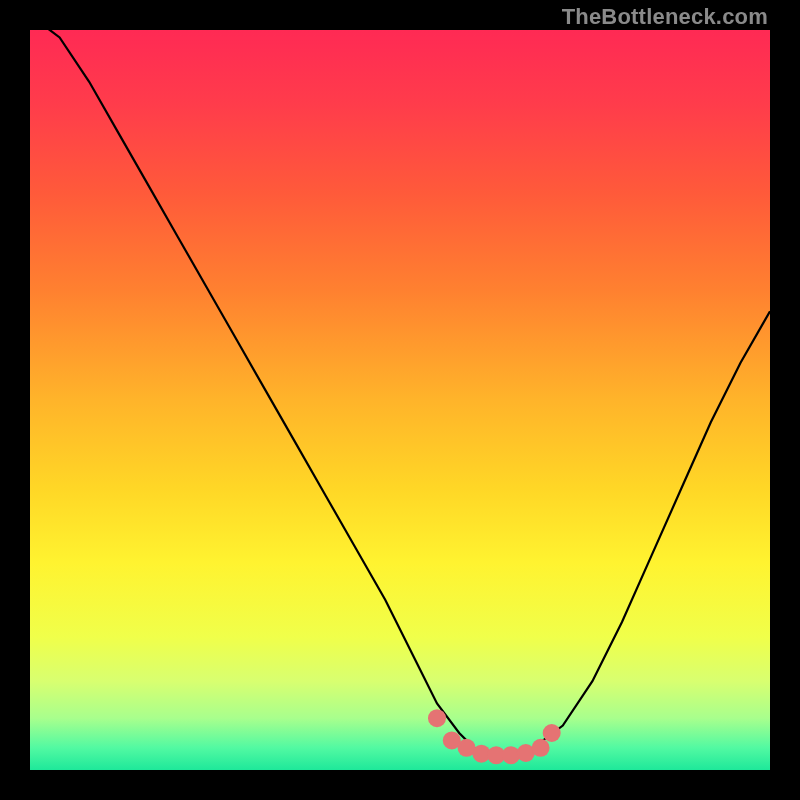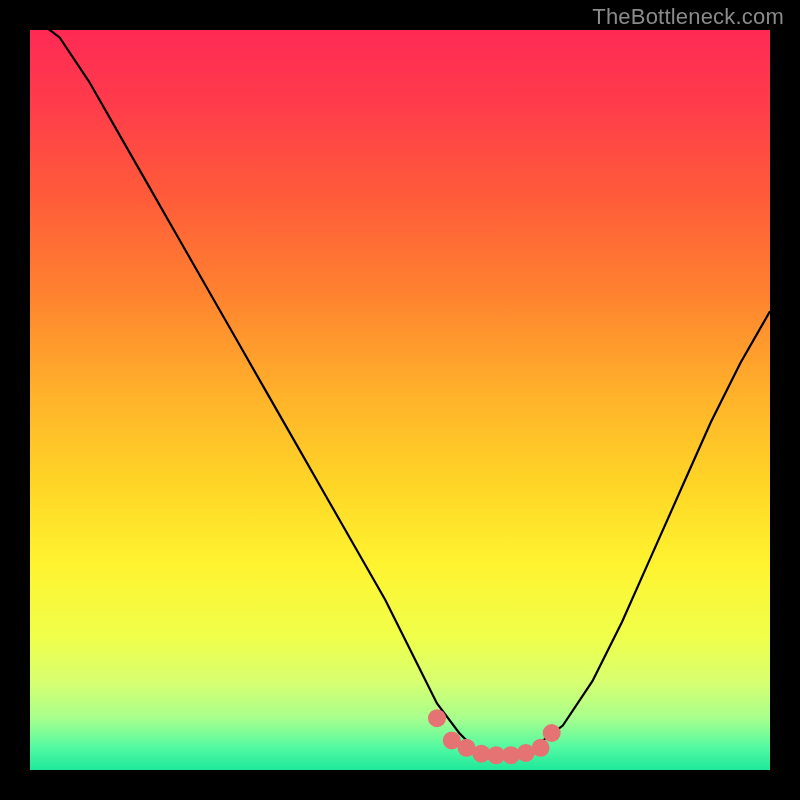--- a/index.html
+++ b/index.html
@@ -21,24 +21,24 @@
   .plot {
     position: absolute;
     left: 30px;
     top: 30px;
     width: 740px;
     height: 740px;
   }
   .watermark {
     position: absolute;
     top: 4px;
-    right: 16px;
+    right: 32px;
     font-family: Arial, Helvetica, sans-serif;
     font-size: 22px;
-    font-weight: 400;
+    font-weight: 700;
     color: #8a8a8a;
     letter-spacing: 0.2px;
   }
   svg {
     display: block;
   }
 </style>
 </head>
 <body>
 

